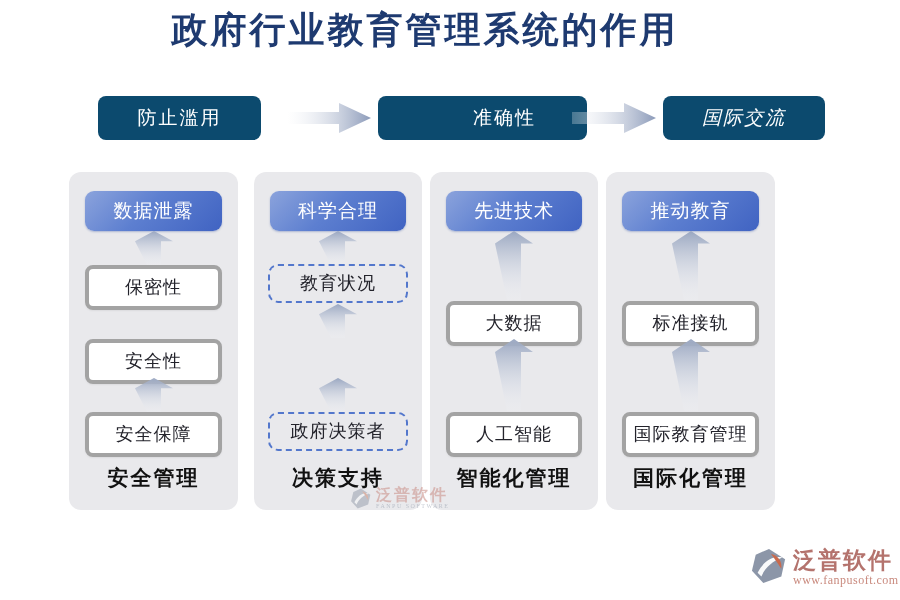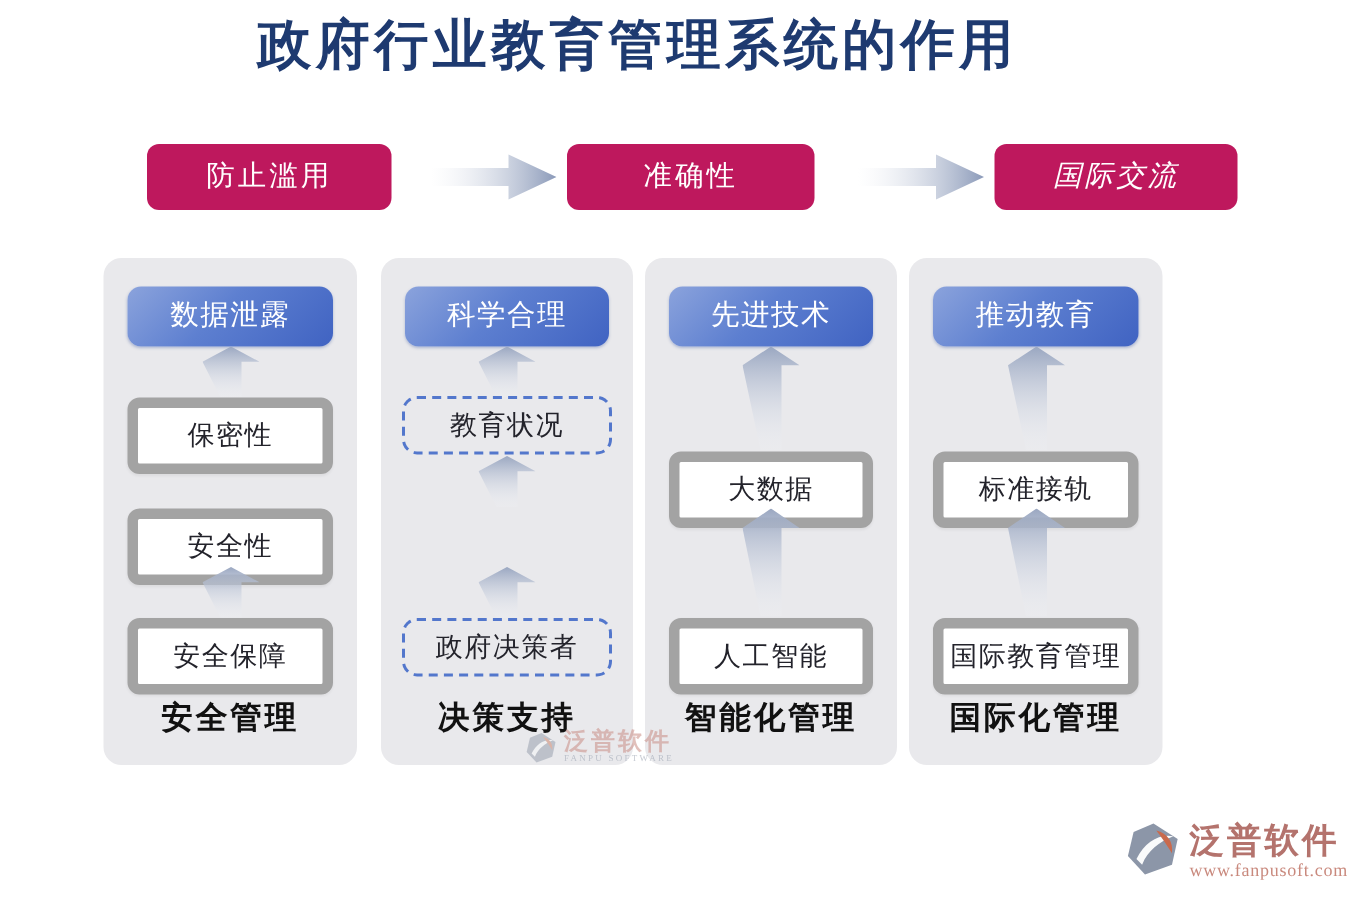--- a/index.html
+++ b/index.html
@@ -6,37 +6,37 @@
   .stage{
     position:relative;width:900px;height:600px;background:#fff;overflow:hidden;
     font-family:"Liberation Serif","DejaVu Serif",serif;
   }
   .title{
     position:absolute;top:6px;left:0;width:850px;text-align:center;
     font-size:36px;font-weight:bold;letter-spacing:3px;color:#1e3a70;
   }
   
   .fbox{
-    position:absolute;top:96px;height:44px;background:#be185d;border-radius:8px;
+    position:absolute;top:96px;height:44px;background:#0c4a6e;border-radius:8px;
     color:#ffffff;font-size:19px;letter-spacing:2px;text-align:center;line-height:44px;
   }
   .harrow{position:absolute;top:102px;width:84px;height:32px;}
   
   .card{
     position:absolute;top:172px;height:338px;background:#e9e9ec;border-radius:12px;
   }
   .hbox{
     position:absolute;left:16px;right:16px;top:19px;height:40px;border-radius:9px;
     background:linear-gradient(135deg,#8ba3dc 0%,#5d7fd0 45%,#4063c2 100%);
     color:#ffffff;font-size:19px;letter-spacing:1px;text-align:center;line-height:40px;
     box-shadow:0 1px 2px rgba(60,90,160,0.35);
   }
   .ibox{
     position:absolute;left:16px;right:16px;height:37px;background:#ffffff;
-    border:7px solid #a3a3a3;border-radius:8px;box-shadow:0 1px 2px rgba(0,0,0,0.06);
+    border:4px solid #a3a3a3;border-radius:8px;box-shadow:0 1px 2px rgba(0,0,0,0.06);
     color:#23232b;font-size:18px;letter-spacing:1px;text-align:center;line-height:37px;
   }
   .ibox.dashed{
     background:transparent;border:2px dashed #5377cc;border-radius:10px;
     height:35px;line-height:35px;box-shadow:none;left:14px;right:14px;
   }
   .varrow{position:absolute;left:50%;transform:translateX(-50%);width:38px;}
   .flabel{
     position:absolute;left:0;right:0;top:292px;text-align:center;
     font-size:21px;font-weight:bold;color:#111111;letter-spacing:2px;
@@ -72,21 +72,21 @@
 </svg>
 
 <div class="stage">
 
   <div class="title">政府行业教育管理系统的作用</div>
 
   <div class="fbox" style="left:98px;width:163px;">防止滥用</div>
   <svg class="harrow" style="left:287px;" viewBox="0 0 84 32" preserveAspectRatio="none">
     <polygon points="0,10 52,10 52,1 84,16 52,31 52,22 0,22" fill="url(#gradRight)"></polygon>
   </svg>
-  <div class="fbox" style="left:378px;width:165px;">准确性</div>
+  <div class="fbox" style="left:378px;width:165px;padding-left:44px;">准确性</div>
   <svg class="harrow" style="left:572px;" viewBox="0 0 84 32" preserveAspectRatio="none">
     <polygon points="0,10 52,10 52,1 84,16 52,31 52,22 0,22" fill="url(#gradRight)"></polygon>
   </svg>
   <div class="fbox" style="left:663px;width:162px;font-style:italic;">国际交流</div>
 
   <div class="card" style="left:69px;width:169px;">
     <div class="hbox">数据泄露</div>
     <svg class="varrow" style="top:59px;height:34px;" viewBox="0 0 38 100" preserveAspectRatio="none">
       <polygon points="19,0 38,30 26,30 26,100 12,100 0,30" fill="url(#gradUp)"></polygon>
     </svg>

